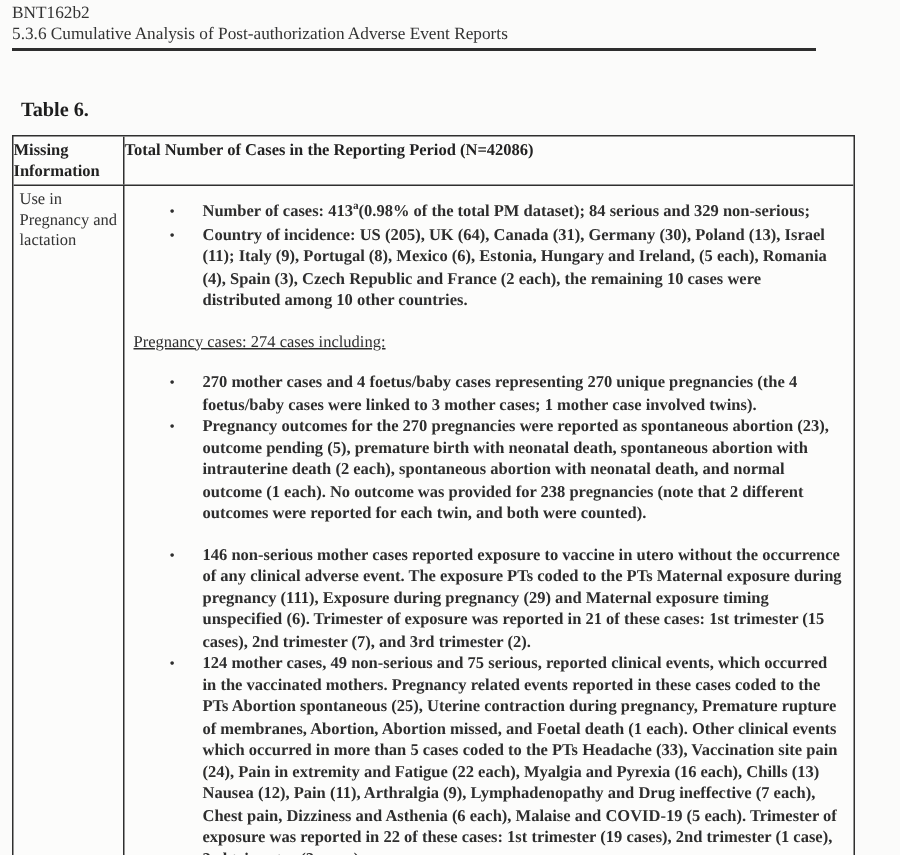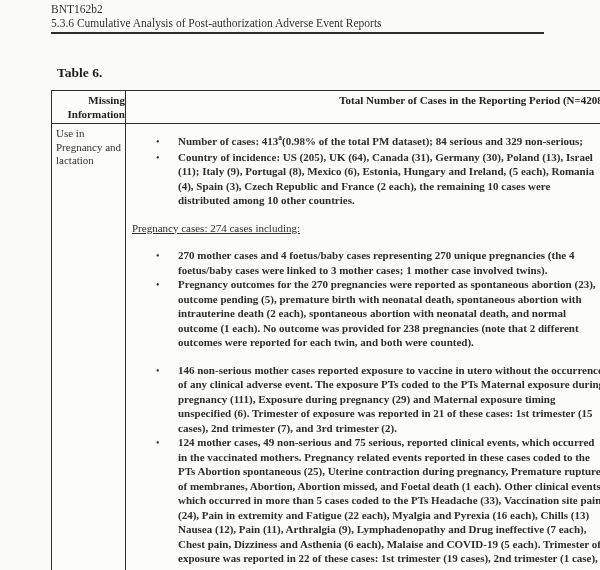--- a/index.html
+++ b/index.html
@@ -3,21 +3,21 @@
 <meta charset="utf-8">
 <style>
   * { margin: 0; padding: 0; box-sizing: border-box; }
   html, body { width: 600px; height: 570px; overflow: hidden; }
   body {
     background: #fbfbfa;
     font-family: "Liberation Serif", "DejaVu Serif", serif;
     color: #2b2b2b;
     -webkit-font-smoothing: antialiased;
   }
-  .page { position: relative; width: 549px; height: 570px; padding-top: 3px; padding-left: 43px; }
+  .page { position: relative; width: 549px; height: 570px; padding-top: 3px; }
 
   
   .doc-header { padding: 0 8px; }
   .doc-header .line { font-size: 11.5px; line-height: 13.5px; color: #333; }
   .header-rule {
     height: 2px; background: #2e2e2e; margin: 2px 5px 0 8px;
   }
 
   
   .caption {
@@ -39,21 +39,21 @@
 
   .header-row { border-bottom: 2px solid #2f2f2f; height: 25px; }
   .header-row .cell {
     font-weight: bold; font-size: 11px; text-align: center; padding-top: 3px;
     color: #222;
   }
 
   .subheader-row { border-bottom: 1.5px solid #2f2f2f; height: 33px; }
   .subheader-row .cell {
     font-weight: bold; font-size: 11px; line-height: 14px;
-    text-align: right; padding-top: 2px; color: #222;
+    text-align: left; padding-top: 2px; color: #222;
   }
   .subheader-row .c1 { padding-top: 2px; }
 
   .body-row { flex: 1; min-height: 0; }
   .topic-cell {
     font-size: 11px; line-height: 13.5px; padding: 3px 3px 0 4px;
     color: #333;
   }
   .desc-cell {
     font-size: 11px; line-height: 14.5px; padding: 10px 5px 0 6px;

